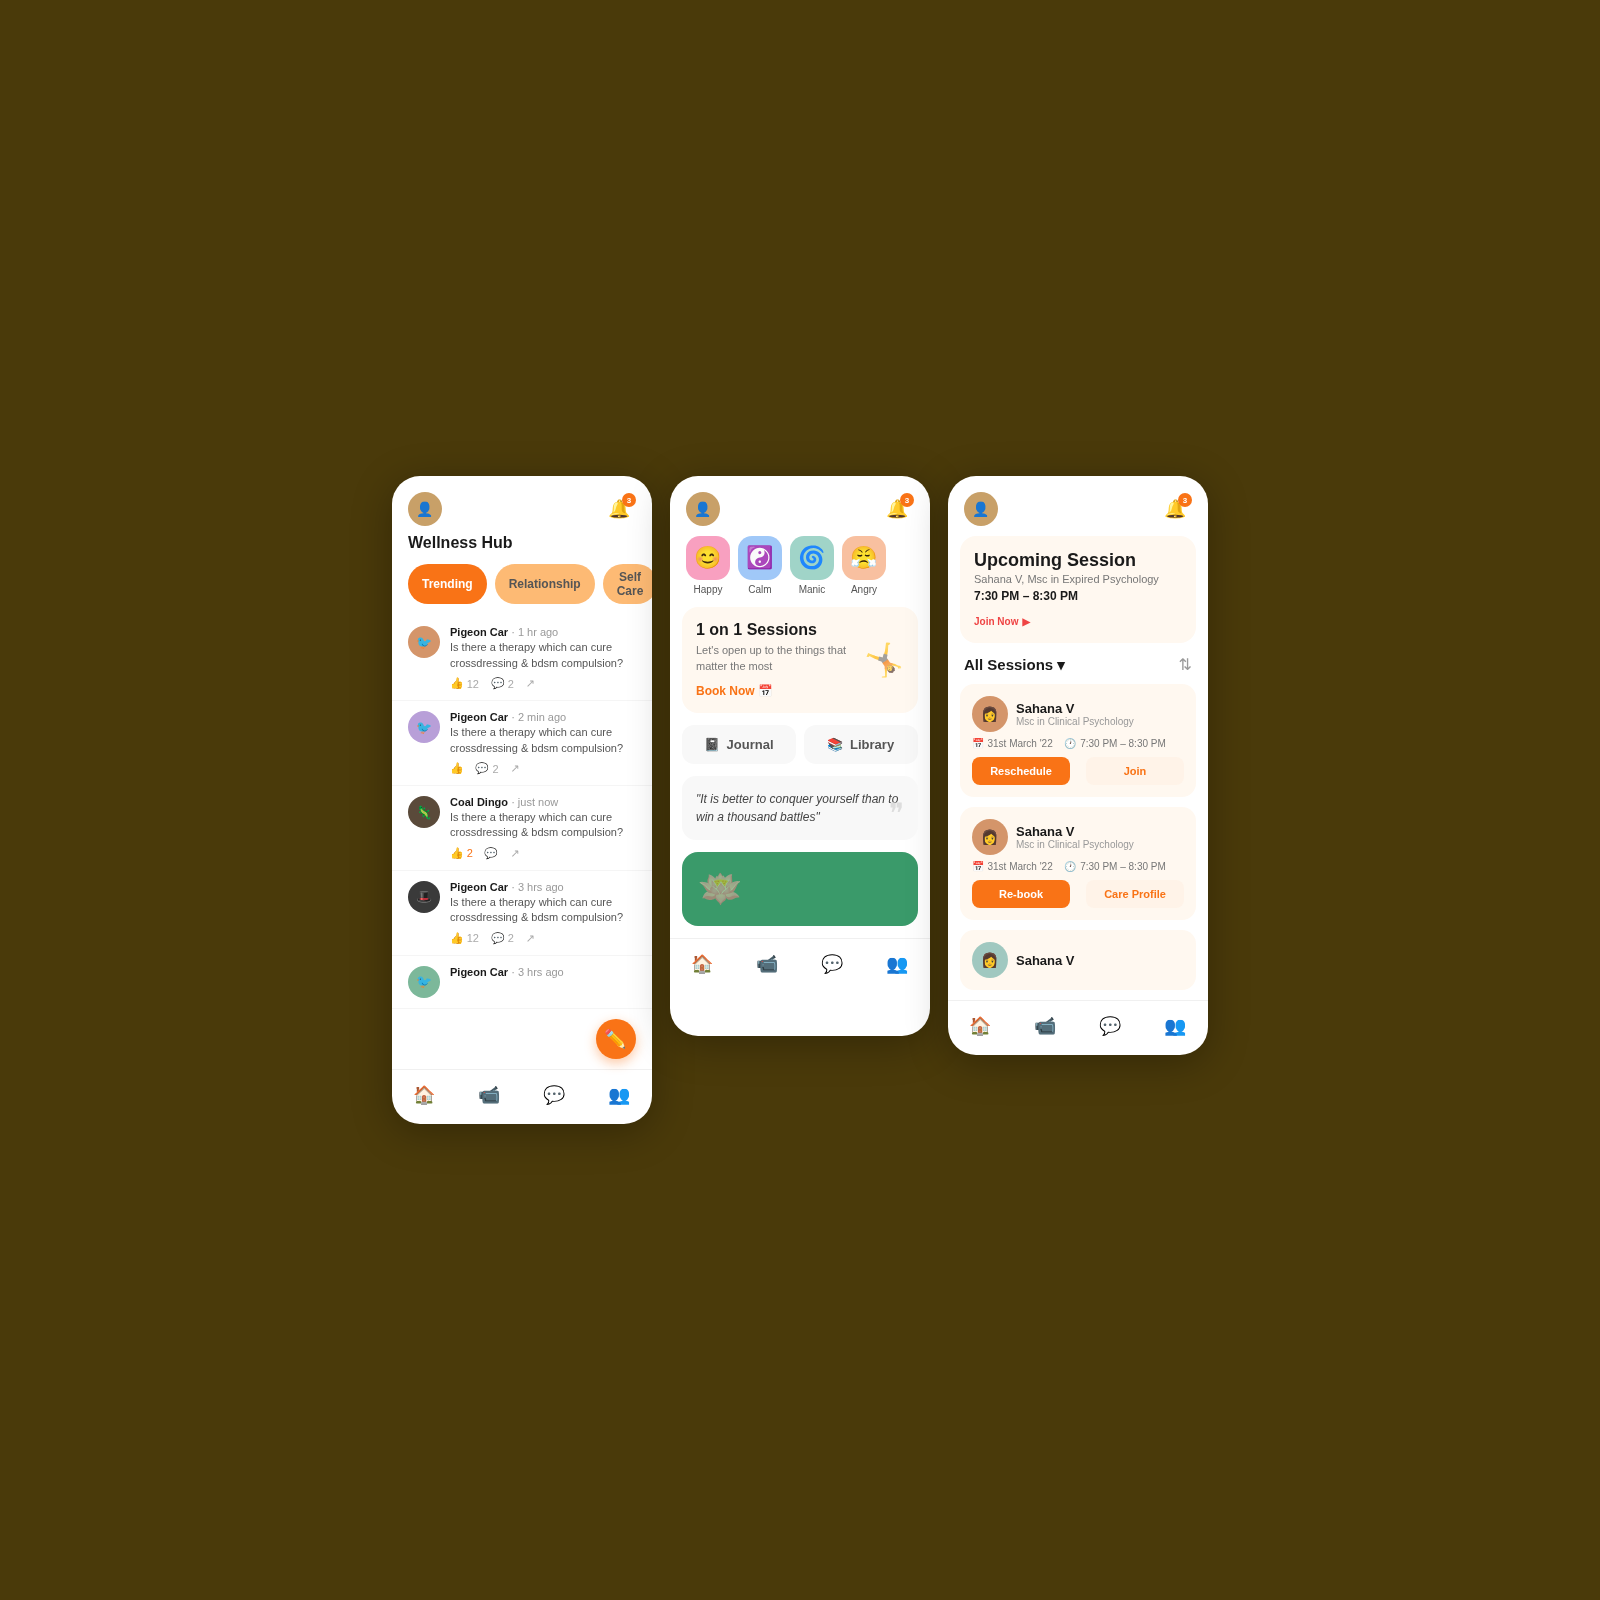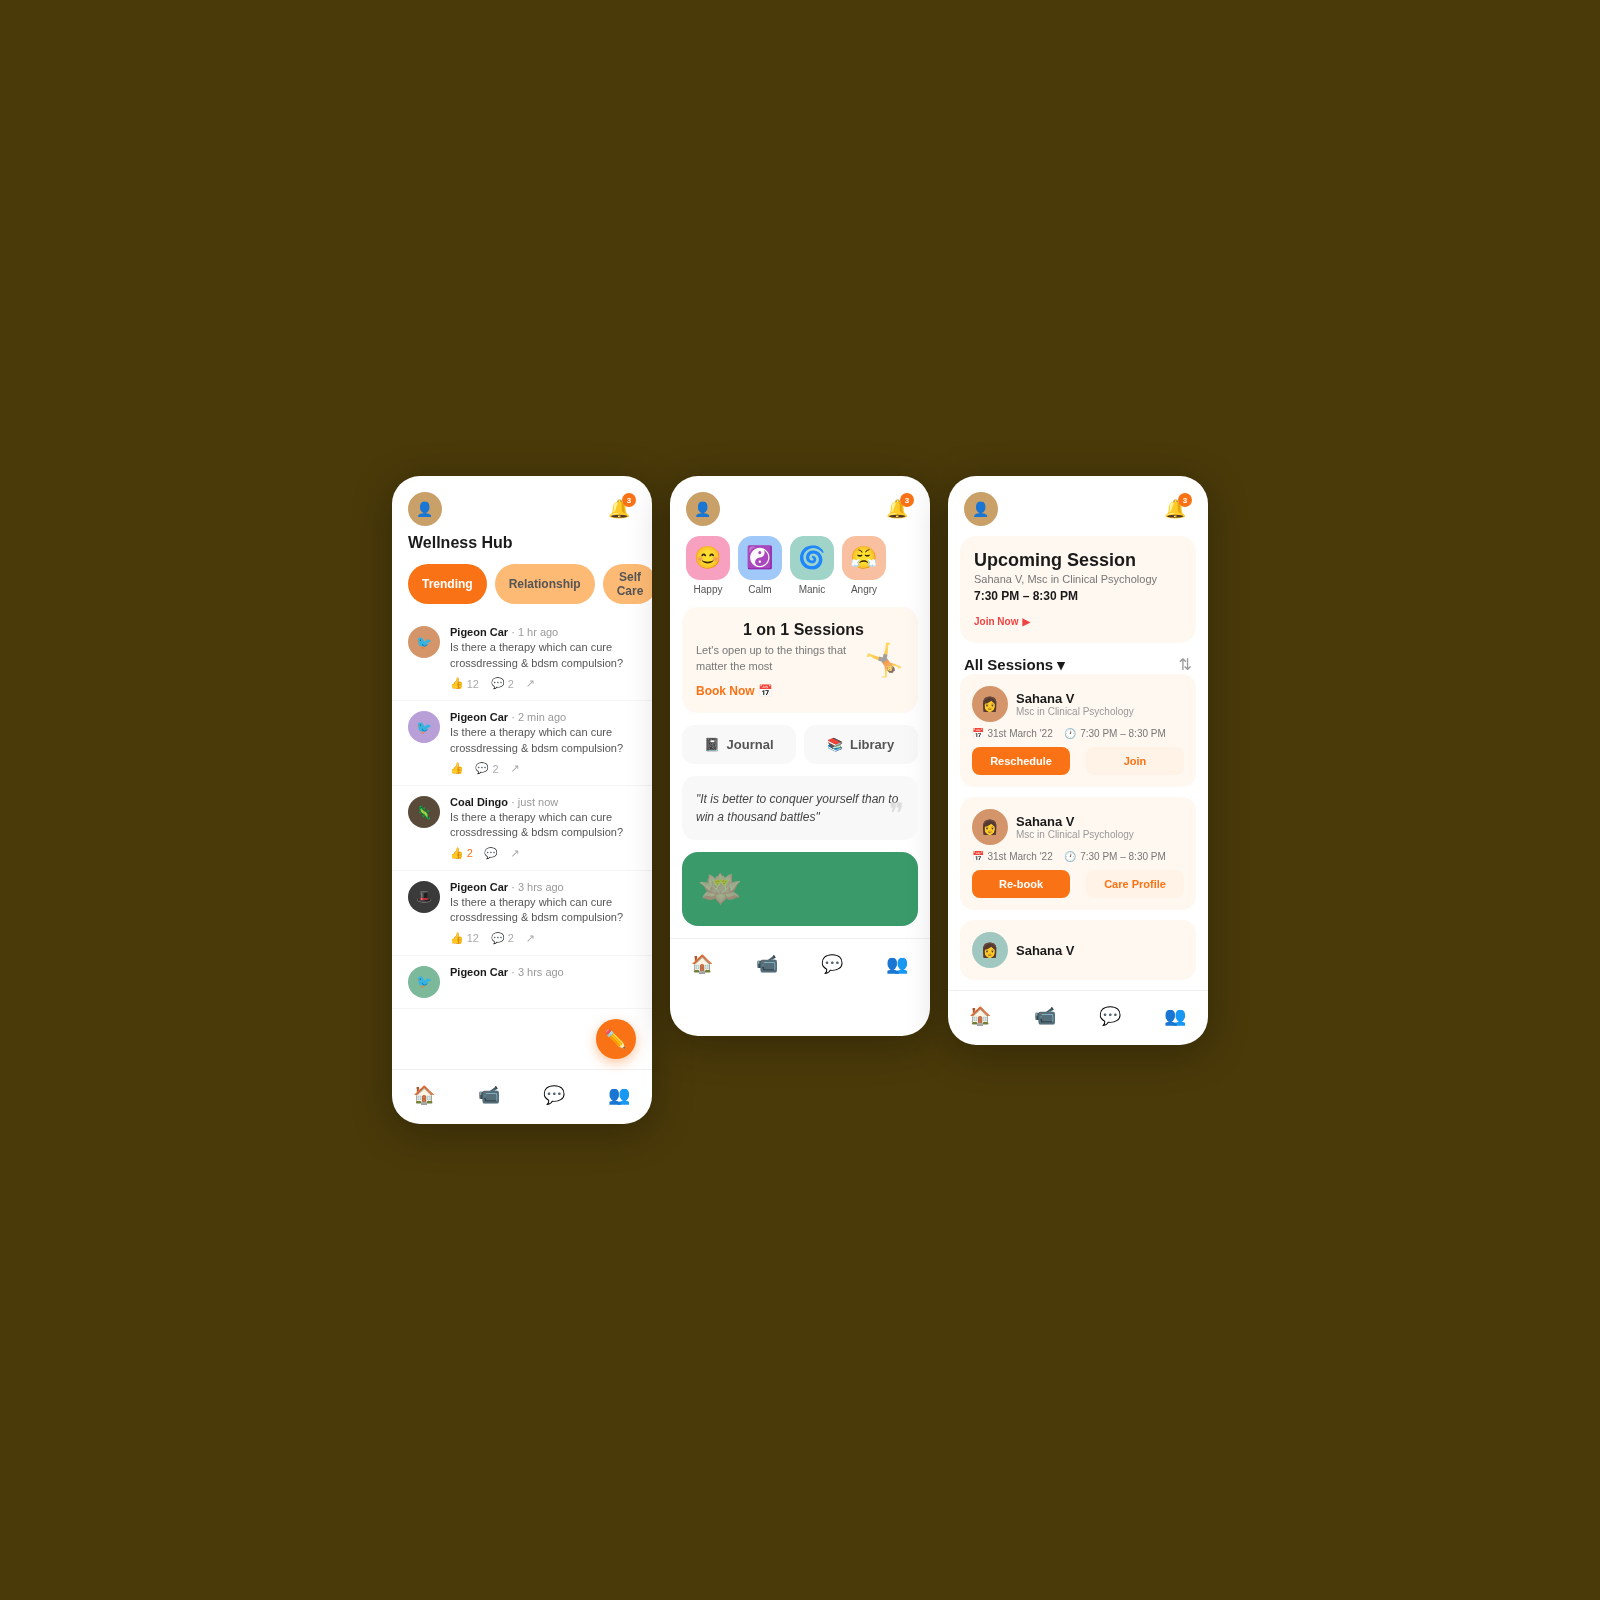--- a/index.html
+++ b/index.html
@@ -197,21 +197,20 @@
       display: flex;
       justify-content: space-between;
       align-items: center;
     }
     .session-card-text {}
     .session-card-title {
       font-size: 16px;
       font-weight: 800;
       color: #1a1a1a;
       margin-bottom: 4px;
-      margin-left: 47px;
     }
     .session-card-sub {
       font-size: 11px;
       color: #777;
       line-height: 1.4;
     }
     .book-now-btn {
       margin-top: 10px;
       display: inline-flex;
       align-items: center;
@@ -336,21 +335,21 @@
       border: none;
       color: #ef4444;
       font-size: 10px;
       font-weight: 700;
       cursor: pointer;
     }
     .all-sessions-header {
       display: flex;
       justify-content: space-between;
       align-items: center;
-      padding: 0 16px 0;
+      padding: 0 16px 10px;
     }
     .all-sessions-label {
       font-size: 15px;
       font-weight: 700;
       color: #1a1a1a;
       display: flex;
       align-items: center;
       gap: 4px;
     }
     .sessions-list {
@@ -627,21 +626,21 @@
     <div class="s3-header">
       <div class="avatar">👤</div>
       <div class="notif-btn">
         <span class="bell-icon">🔔</span>
         <span class="notif-badge">3</span>
       </div>
     </div>
 
     <div class="upcoming-card">
       <div class="upcoming-title">Upcoming Session</div>
-      <div class="upcoming-therapist">Sahana V, Msc in Clinical Psychology</div>
+      <div class="upcoming-therapist">Sahana V, Msc in Expired Psychology</div>
       <div class="upcoming-time">7:30 PM – 8:30 PM</div>
       <button class="join-now-btn">
         <span>Join Now</span> ▶
       </button>
     </div>
 
     <div class="all-sessions-header">
       <div class="all-sessions-label">
         <span>All Sessions</span>
         <span>▾</span>

